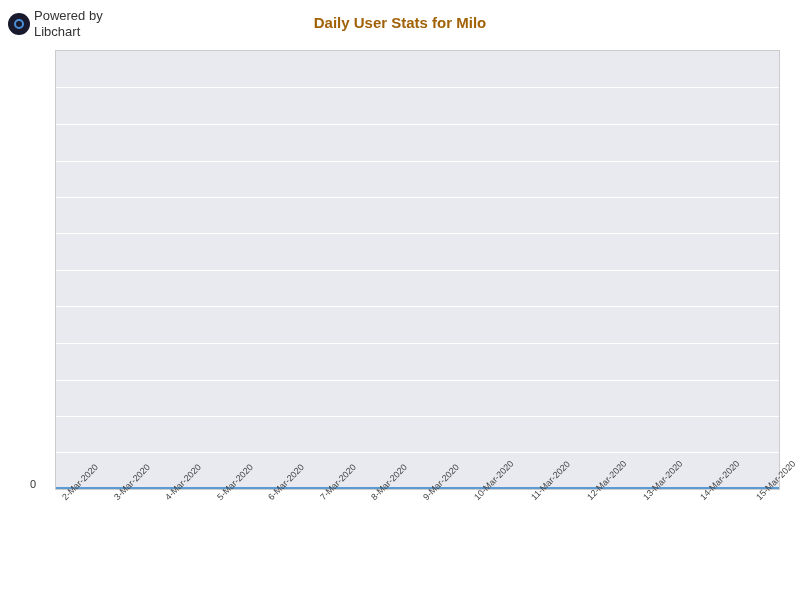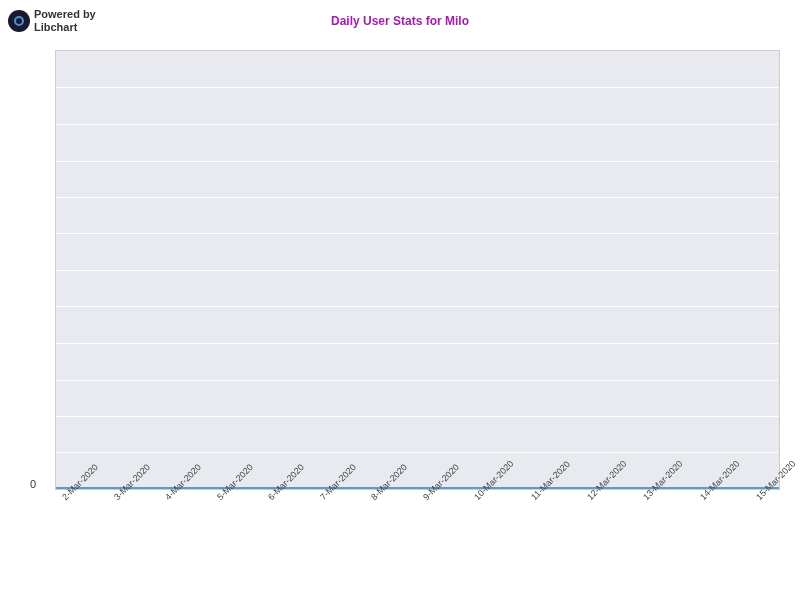--- a/index.html
+++ b/index.html
@@ -40,35 +40,34 @@
 
     .libchart-logo-inner {
       width: 10px;
       height: 10px;
       border-radius: 50%;
       border: 2px solid #4a90d9;
       position: relative;
     }
 
     .powered-by-text {
-      font-size: 11px;
+      font-size: 13px;
       color: #333;
       line-height: 1.2;
-      font-weight: bold;
     }
 
     .chart-title {
       position: absolute;
       top: 14px;
       left: 0;
       right: 0;
       text-align: center;
-      font-size: 12px;
+      font-size: 15px;
       font-weight: bold;
-      color: #a21caf;
+      color: #a16207;
     }
 
     .chart-area {
       position: absolute;
       top: 50px;
       left: 55px;
       right: 20px;
       bottom: 110px;
       background: #e8eaf0;
       border: 1px solid #ccc;

